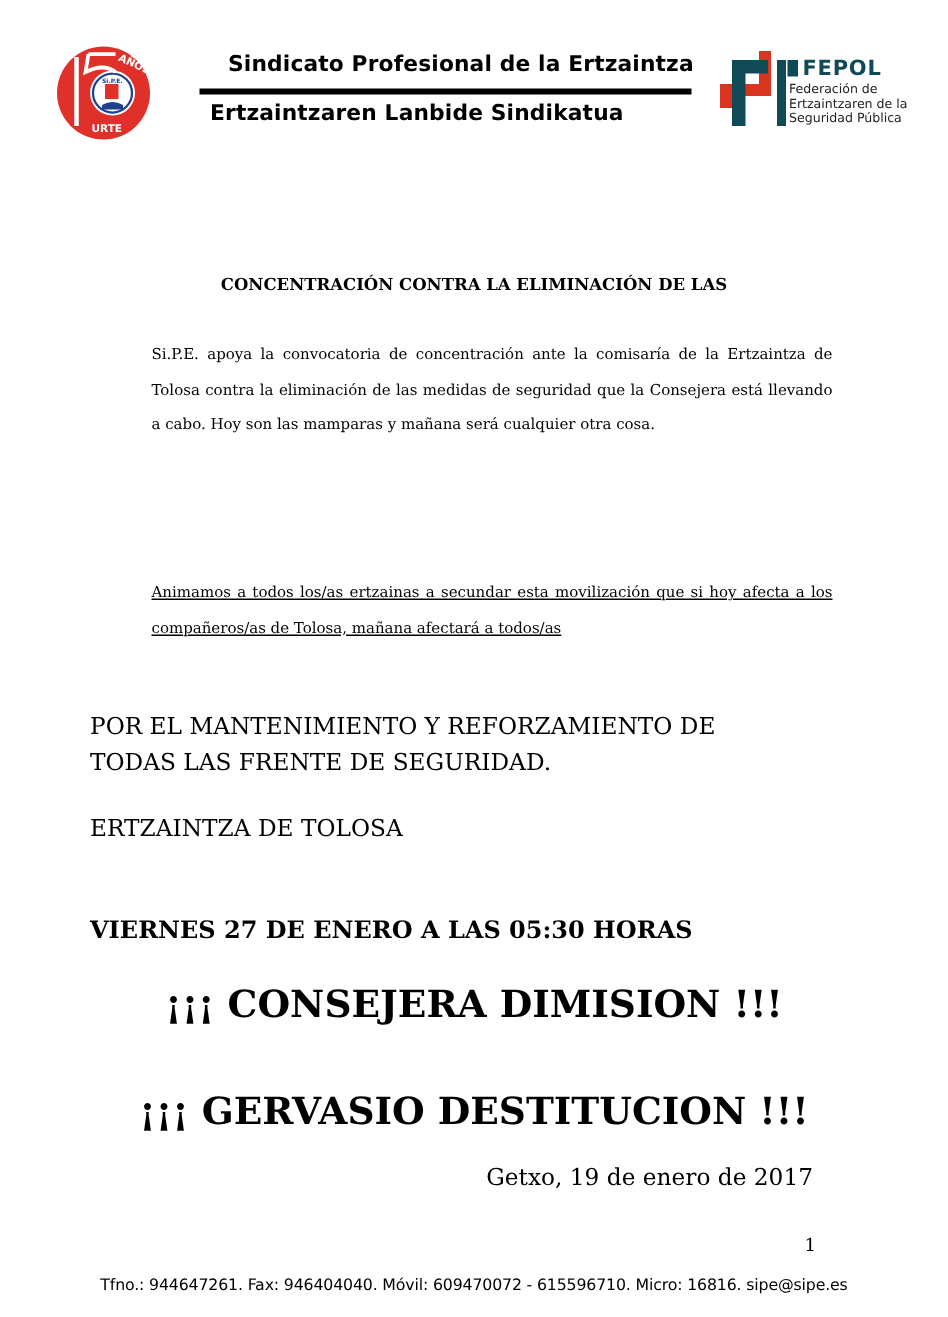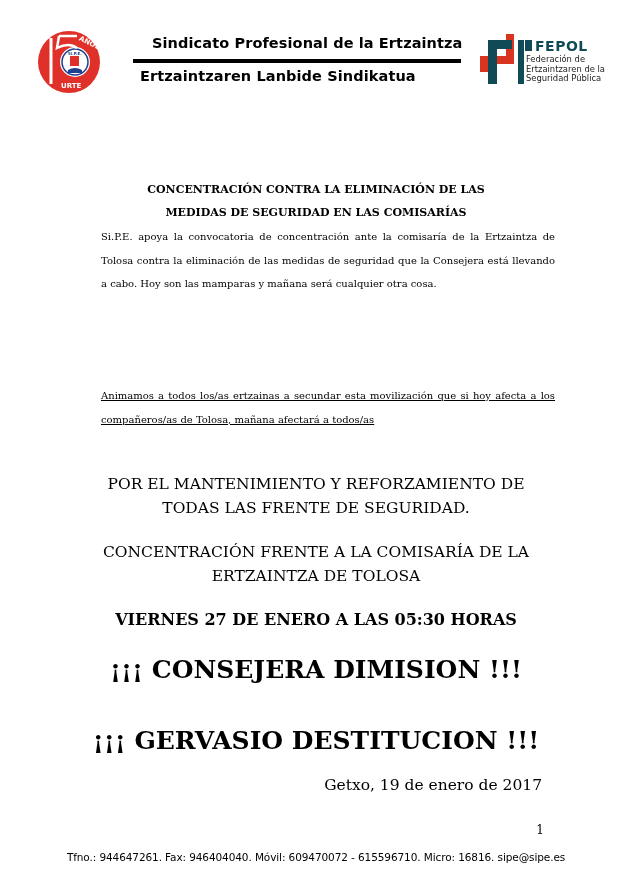--- a/index.html
+++ b/index.html
@@ -16,21 +16,21 @@
   .logo-fepol { position: absolute; left: 478px; top: 30px; width: 150px; height: 60px; }
   .fepol-name { position: absolute; left: 535px; top: 38px; font-size: 14px; font-weight: bold; color: #0f4a56; letter-spacing: 0.5px; }
   .fepol-sq { position: absolute; left: 525px; top: 40px; width: 7px; height: 11px; background: #0f4a56; }
   .fepol-sub { position: absolute; left: 526px; top: 55px; font-size: 8.4px; line-height: 9.6px; color: #222; }
 
   
   .title { position: absolute; left: 60px; width: 512px; top: 134px; text-align: center; font-size: 11px; font-weight: bold; line-height: 23px; margin-top: 44px; }
   .para { position: absolute; left: 101px; width: 454px; font-size: 10px; line-height: 23.5px; text-align: justify; text-align-last: left; }
   .p1 { top: 225px; }
   .p2 { top: 384px; text-decoration: underline; }
-  .center { position: absolute; left: 60px; width: 512px; text-align: center; font-size: 15.5px; line-height: 23.5px; }
+  .center { position: absolute; left: 60px; width: 512px; text-align: left; font-size: 15.5px; line-height: 23.5px; }
   .c1 { top: 473px; }
   .c2 { top: 541px; }
   .c3 { top: 608px; font-weight: bold; font-size: 16px; }
   .shout { position: absolute; left: 40px; width: 552px; text-align: center; font-weight: bold; font-size: 25px; }
   .s1 { top: 655px; }
   .s2 { top: 726px; }
   .place-date { position: absolute; right: 90px; top: 776px; font-size: 15.5px; }
   .page-num { position: absolute; right: 88px; top: 823px; font-size: 12px; }
   .footer { position: absolute; left: 0; width: 632px; top: 851px; text-align: center; font-size: 10.5px; letter-spacing: -0.1px; }
 </style>
@@ -69,32 +69,30 @@
 <div class="fepol-sq"></div>
 <div class="fepol-name sans">FEPOL</div>
 <div class="fepol-sub sans">
   <div>Federación de</div>
   <div>Ertzaintzaren de la</div>
   <div>Seguridad Pública</div>
 </div>
 
 <div class="title serif">
   <div>CONCENTRACIÓN CONTRA LA ELIMINACIÓN DE LAS</div>
-  <div>MEDIDAS DE SEGURIDAD EN LAS COMISARÍAS</div>
 </div>
 
 <div class="para p1 serif">Si.P.E. apoya la convocatoria de concentración ante la comisaría de la Ertzaintza de Tolosa contra la eliminación de las medidas de seguridad que la Consejera está llevando a cabo. Hoy son las mamparas y mañana será cualquier otra cosa.</div>
 <div class="para p2 serif">Animamos a todos los/as ertzainas a secundar esta movilización que si hoy afecta a los compañeros/as de Tolosa, mañana afectará a todos/as</div>
 
 <div class="center c1 serif">
   <div>POR EL MANTENIMIENTO Y REFORZAMIENTO DE</div>
   <div>TODAS LAS FRENTE DE SEGURIDAD.</div>
 </div>
 <div class="center c2 serif">
-  <div>CONCENTRACIÓN FRENTE A LA COMISARÍA DE LA</div>
   <div>ERTZAINTZA DE TOLOSA</div>
 </div>
 <div class="center c3 serif">VIERNES 27 DE ENERO A LAS 05:30 HORAS</div>
 
 <div class="shout s1 serif">¡¡¡ CONSEJERA DIMISION !!!</div>
 <div class="shout s2 serif">¡¡¡ GERVASIO DESTITUCION !!!</div>
 
 <div class="place-date serif">Getxo, 19 de enero de 2017</div>
 <div class="page-num serif">1</div>
 <div class="footer sans">Tfno.: 944647261. Fax: 946404040. Móvil: 609470072 -  615596710. Micro: 16816. sipe@sipe.es</div>

